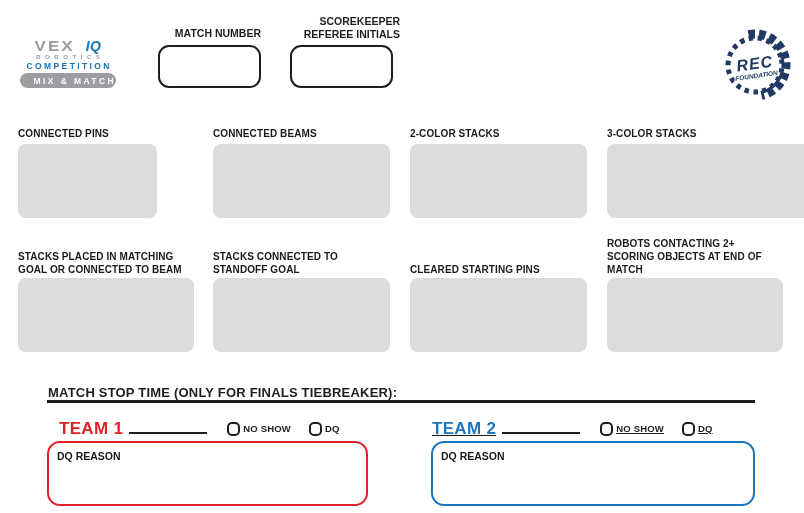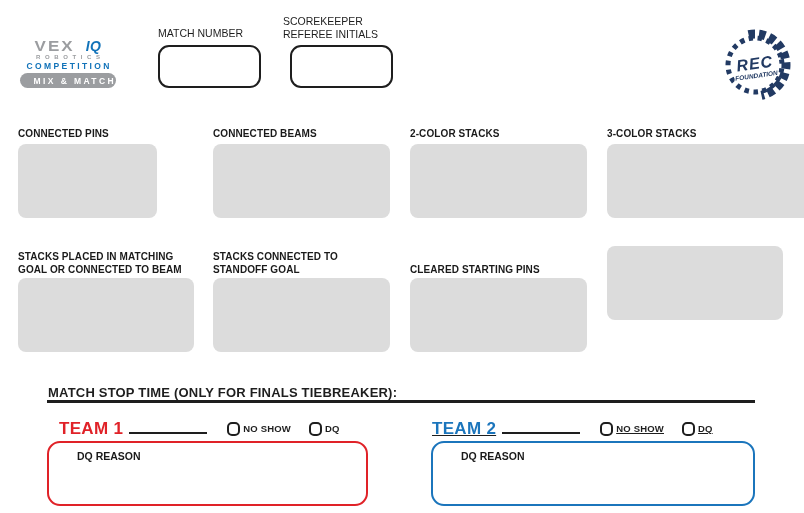--- a/index.html
+++ b/index.html
@@ -9,21 +9,21 @@
   
   .vex-logo { position:absolute; left:20px; top:39px; width:96px; }
   .vex-line1 { display:flex; align-items:baseline; justify-content:center; gap:11px; line-height:14px; }
   .vex-word { font-size:17px; font-weight:bold; letter-spacing:2px; color:var(--vex-gray,#9b9da0); transform:scaleY(.9); }
   .iq-word  { font-size:14px; font-weight:bold; font-style:italic; color:var(--vex-blue,#1273b9); letter-spacing:.5px; }
   .robotics { margin-top:1px; text-align:center; font-size:6px; font-weight:bold; letter-spacing:4.6px; text-indent:4.6px; color:var(--vex-gray,#9b9da0); }
   .competition { margin-top:1px; text-align:center; font-size:8.5px; font-weight:bold; letter-spacing:2.4px; text-indent:2.4px; color:var(--vex-blue,#1273b9); }
   .season-badge { margin-top:2px; background:var(--vex-gray,#9b9da0); color:#fff; border-radius:8px; font-size:8.5px; font-weight:bold; letter-spacing:2.4px; text-indent:2.4px; text-align:right; padding:2.5px 0 2px; }
 
   
-  .top-label { position:absolute; font-size:10.5px; font-weight:normal; text-align:left; line-height:13px; }
+  .top-label { position:absolute; font-size:10.5px; font-weight:bold; text-align:right; line-height:13px; }
   .entry-box { position:absolute; width:103px; height:43px; border:2.5px solid var(--ink-black,#1e1e1e); border-radius:11px; background:#fff; box-sizing:border-box; }
 
   
   .rec-logo { position:absolute; left:718px; top:28px; width:74px; height:74px; }
   .rec-ring { stroke:var(--rec-navy,#223a63); fill:none; }
   .rec-text { fill:var(--rec-navy,#223a63); font-family:"Liberation Sans",sans-serif; font-weight:bold; font-style:italic; paint-order:stroke; stroke:#ffffff; stroke-width:2px; }
 
   
   .field { position:absolute; }
   .field-label { font-size:10px; font-weight:bold; line-height:13px; letter-spacing:.1px; color:#1a1a1a; }
@@ -38,21 +38,21 @@
   .team-row { position:absolute; top:420px; height:17px; display:flex; align-items:center; }
   .team-row.t1 { left:59px; } .team-row.t2 { left:432px;text-decoration:underline; }
   .team-name { font-size:17px; font-weight:bold; letter-spacing:.3px; }
   .t1 .team-name { color:var(--team1-red,#e02228); }
   .t2 .team-name { color:var(--team2-blue,#1b75bc); }
   .team-underline { width:78px; height:12px; border-bottom:2px solid var(--ink-black,#1e1e1e); margin-left:6px; transform:translateY(-2px); }
   .checkbox { width:13px; height:14px; border:2.5px solid var(--ink-black,#1e1e1e); border-radius:5px; box-sizing:border-box; background:#fff; margin-left:20px; flex:none; }
   .checkbox.dq-cb { margin-left:18px; }
   .cb-label { font-size:9.5px; font-weight:bold; margin-left:3px; letter-spacing:.2px; }
 
-  .dq-box { position:absolute; top:441px; height:65px; border-radius:13px; background:#fff; box-sizing:border-box; padding:7px 28px; }
+  .dq-box { position:absolute; top:441px; height:65px; border-radius:13px; background:#fff; box-sizing:border-box; padding:7px 8px; }
   .dq-box.t1 { left:47px; width:321px; border:2.5px solid var(--team1-red,#e02228); }
   .dq-box.t2 { left:431px; width:324px; border:2.5px solid var(--team2-blue,#1b75bc); }
   .dq-box-label { font-size:10.5px; font-weight:bold; color:#1a1a1a; }
 </style>
 </head>
 <body>
 
 <div class="sheet">
 
   <div class="vex-logo">
@@ -110,20 +110,21 @@
   </div>
   <div class="field row2" style="left:18px; top:246px; width:176px;">
     <div class="field-label">STACKS PLACED IN MATCHING GOAL OR CONNECTED TO BEAM</div>
     <div class="field-box"></div>
   </div>
   <div class="field row2" style="left:410px; top:246px; width:177px;">
     <div class="field-label">CLEARED STARTING PINS</div>
     <div class="field-box"></div>
   </div>
   <div class="field row2" style="left:607px; top:246px; width:176px;">
+    <div class="field-label">ROBOTS CONTACTING 2+ SCORING OBJECTS AT END OF MATCH</div>
     <div class="field-box"></div>
   </div>
 
   <div class="stop-title">MATCH STOP TIME (ONLY FOR FINALS TIEBREAKER):</div>
   <div class="stop-rule"></div>
 
   <div class="team-row t1">
     <span class="team-name">TEAM 1</span>
     <span class="team-underline"></span>
     <span class="checkbox"></span>

